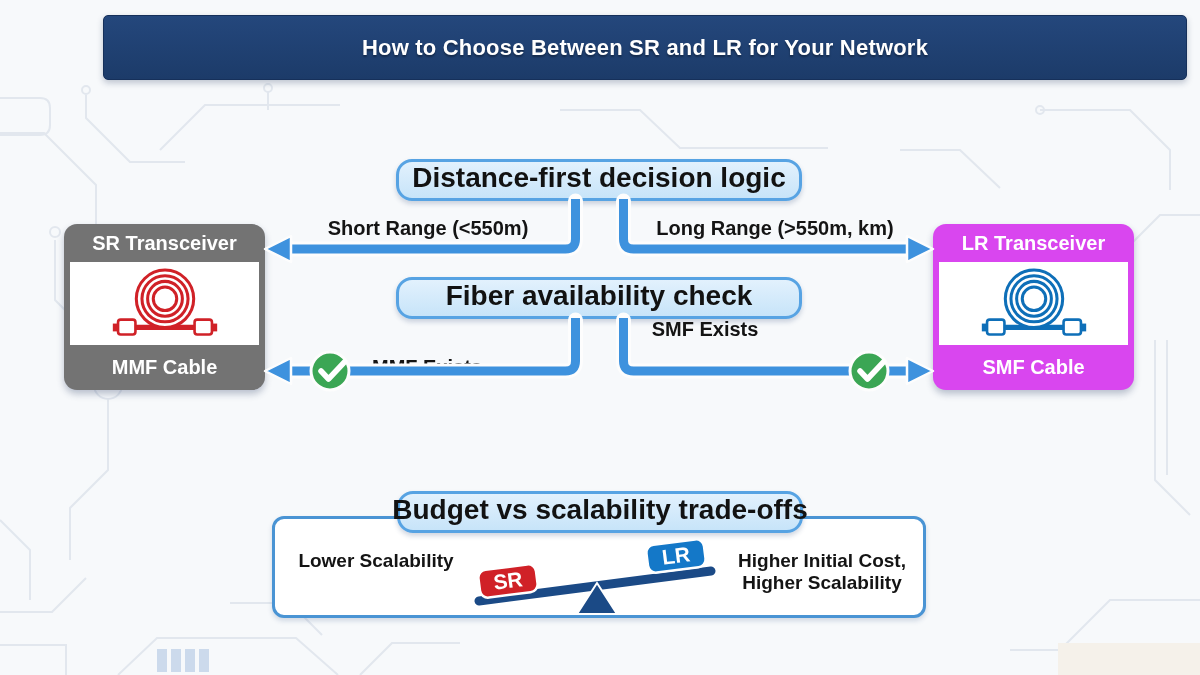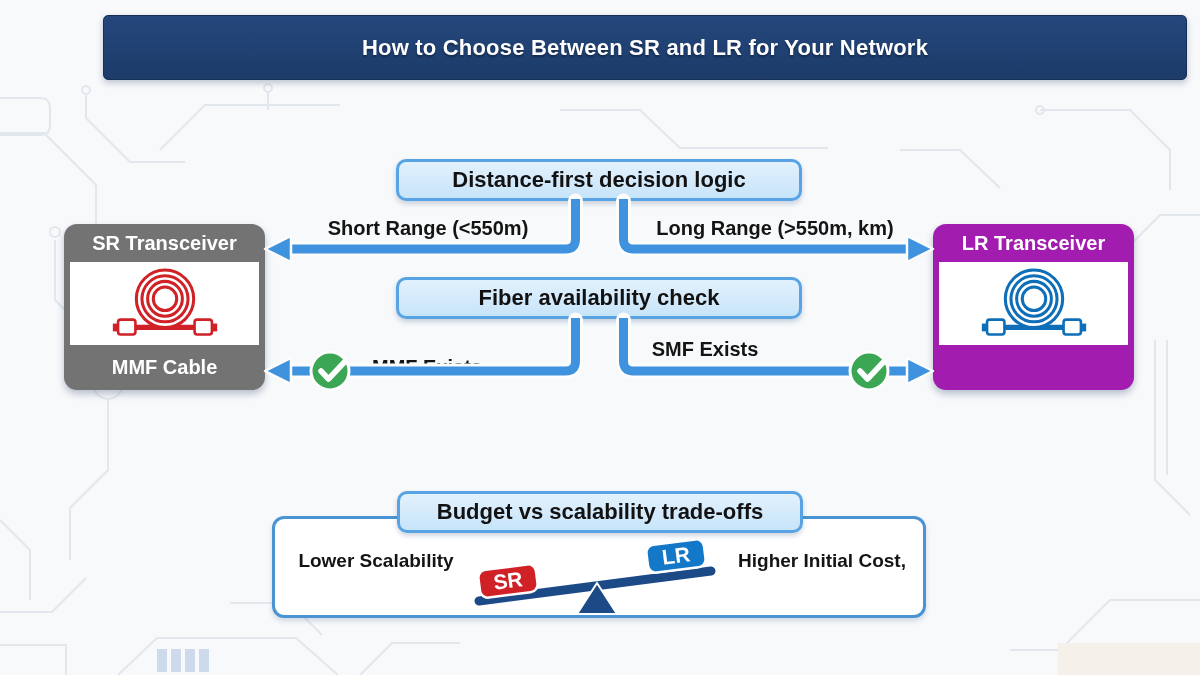--- a/index.html
+++ b/index.html
@@ -20,23 +20,23 @@
     box-shadow:0 3px 6px rgba(20,40,80,.25);z-index:5;
   }
   .title-bar span{
     color:#ffffff;font-size:22px;font-weight:700;letter-spacing:.2px;
     text-shadow:0 2px 2px rgba(0,0,0,.35);white-space:nowrap;
   }
   
   .decision-box{
     position:absolute;height:36px;
     background:linear-gradient(180deg,#e2f1fd,#c7e4f9);
-    border:3px solid #57a3e3;border-radius:10px;
-    display:flex;align-items:center;justify-content:center;
-    font-size:22px;font-weight:700;color:#121212;
+    border:3px solid #57a3e3;border-radius:16px;
+    display:flex;justify-content:center;
+    font-size:28px;font-weight:700;color:#121212;
     box-shadow:0 3px 5px rgba(40,70,120,.22);z-index:2;white-space:nowrap;
   }
   #distance-box{left:396px;top:159px;width:400px;}
   #fiber-box{left:396px;top:277px;width:400px;}
   #budget-title-box{left:397px;top:491px;width:400px;z-index:6;}
   
   .branch-label{
     position:absolute;font-size:20px;font-weight:700;color:#141414;
     text-align:center;z-index:3;white-space:nowrap;
   }
@@ -53,21 +53,21 @@
   .device-card .card-body{
     position:absolute;left:6px;right:6px;top:38px;height:83px;
     background:#ffffff;display:flex;align-items:center;justify-content:center;
   }
   .device-card .card-footer{
     position:absolute;left:0;right:0;bottom:0;height:45px;
     display:flex;align-items:center;justify-content:center;
     color:#fff;font-size:20px;font-weight:700;
   }
   #sr-card{left:64px;background:#737373;}
-  #lr-card{left:933px;background:#a21caf;}
+  #lr-card{left:933px;background:#d946ef;}
   
   #budget-container{
     position:absolute;left:272px;top:516px;width:648px;height:96px;
     background:#ffffff;border:3px solid #4a94d4;border-radius:12px;
     box-shadow:0 3px 5px rgba(40,70,120,.18);z-index:2;
   }
   .tradeoff-text{
     position:absolute;top:550px;font-size:19px;font-weight:700;color:#141414;
     text-align:center;line-height:22px;z-index:4;
   }
@@ -128,21 +128,21 @@
 <div id="distance-box" class="decision-box">
   <span>Distance-first decision logic</span>
 </div>
 <div id="fiber-box" class="decision-box">
   <span>Fiber availability check</span>
 </div>
 
 <div class="branch-label" style="left:300px;top:217px;width:256px;">Short Range (&lt;550m)</div>
 <div class="branch-label" style="left:647px;top:217px;width:256px;">Long Range (&gt;550m, km)</div>
 <div class="branch-label" style="left:347px;top:356px;width:160px;">MMF Exists</div>
-<div class="branch-label" style="left:625px;top:338px;width:160px;">SMF Exists</div>
+<div class="branch-label" style="left:625px;top:318px;width:160px;">SMF Exists</div>
 
 <div id="sr-card" class="device-card">
   <div class="card-header">SR Transceiver</div>
   <div class="card-body">
     <svg width="120" height="80" viewBox="0 0 120 92">
       <g stroke="#d02127" fill="none">
         <line x1="14" y1="73" x2="106" y2="73" stroke-width="6"></line>
         <rect x="6" y="64" width="20" height="17" rx="3" fill="#ffffff" stroke-width="3"></rect>
         <rect x="0" y="68.5" width="7" height="9" fill="#d02127" stroke="none"></rect>
         <rect x="94" y="64" width="20" height="17" rx="3" fill="#ffffff" stroke-width="3"></rect>
@@ -167,31 +167,33 @@
         <rect x="0" y="68.5" width="7" height="9" fill="#0e6fb8" stroke="none"></rect>
         <rect x="94" y="64" width="20" height="17" rx="3" fill="#ffffff" stroke-width="3"></rect>
         <rect x="113" y="68.5" width="7" height="9" fill="#0e6fb8" stroke="none"></rect>
         <circle cx="60" cy="40" r="33" fill="#ffffff" stroke-width="3.5"></circle>
         <circle cx="60" cy="40" r="26.5" stroke-width="3.5"></circle>
         <circle cx="60" cy="40" r="20" stroke-width="3.5"></circle>
         <circle cx="60" cy="40" r="13.5" stroke-width="3.5"></circle>
       </g>
     </svg>
   </div>
+  <div class="card-footer">SMF Cable</div>
 </div>
 
 <div id="budget-container"></div>
 <div id="budget-title-box" class="decision-box">
   <span>Budget vs scalability trade-offs</span>
 </div>
 <div id="tradeoff-left-text" class="tradeoff-text">
   <div>Lower Scalability</div>
 </div>
 <div id="tradeoff-right-text" class="tradeoff-text">
   <div>Higher Initial Cost,</div>
+  <div>Higher Scalability</div>
 </div>
 
 <svg id="diagram-overlay" width="1200" height="675" viewBox="0 0 1200 675">
 
   <g>
     <path class="arrow-casing" d="M575.5 201 V239 Q575.5 249 565.5 249 H291"></path>
     <path class="arrow-line" d="M575.5 199 V239 Q575.5 249 565.5 249 H291"></path>
     <polygon class="arrow-head" points="291,236 291,262 265,249"></polygon>
   </g>
   <g>

